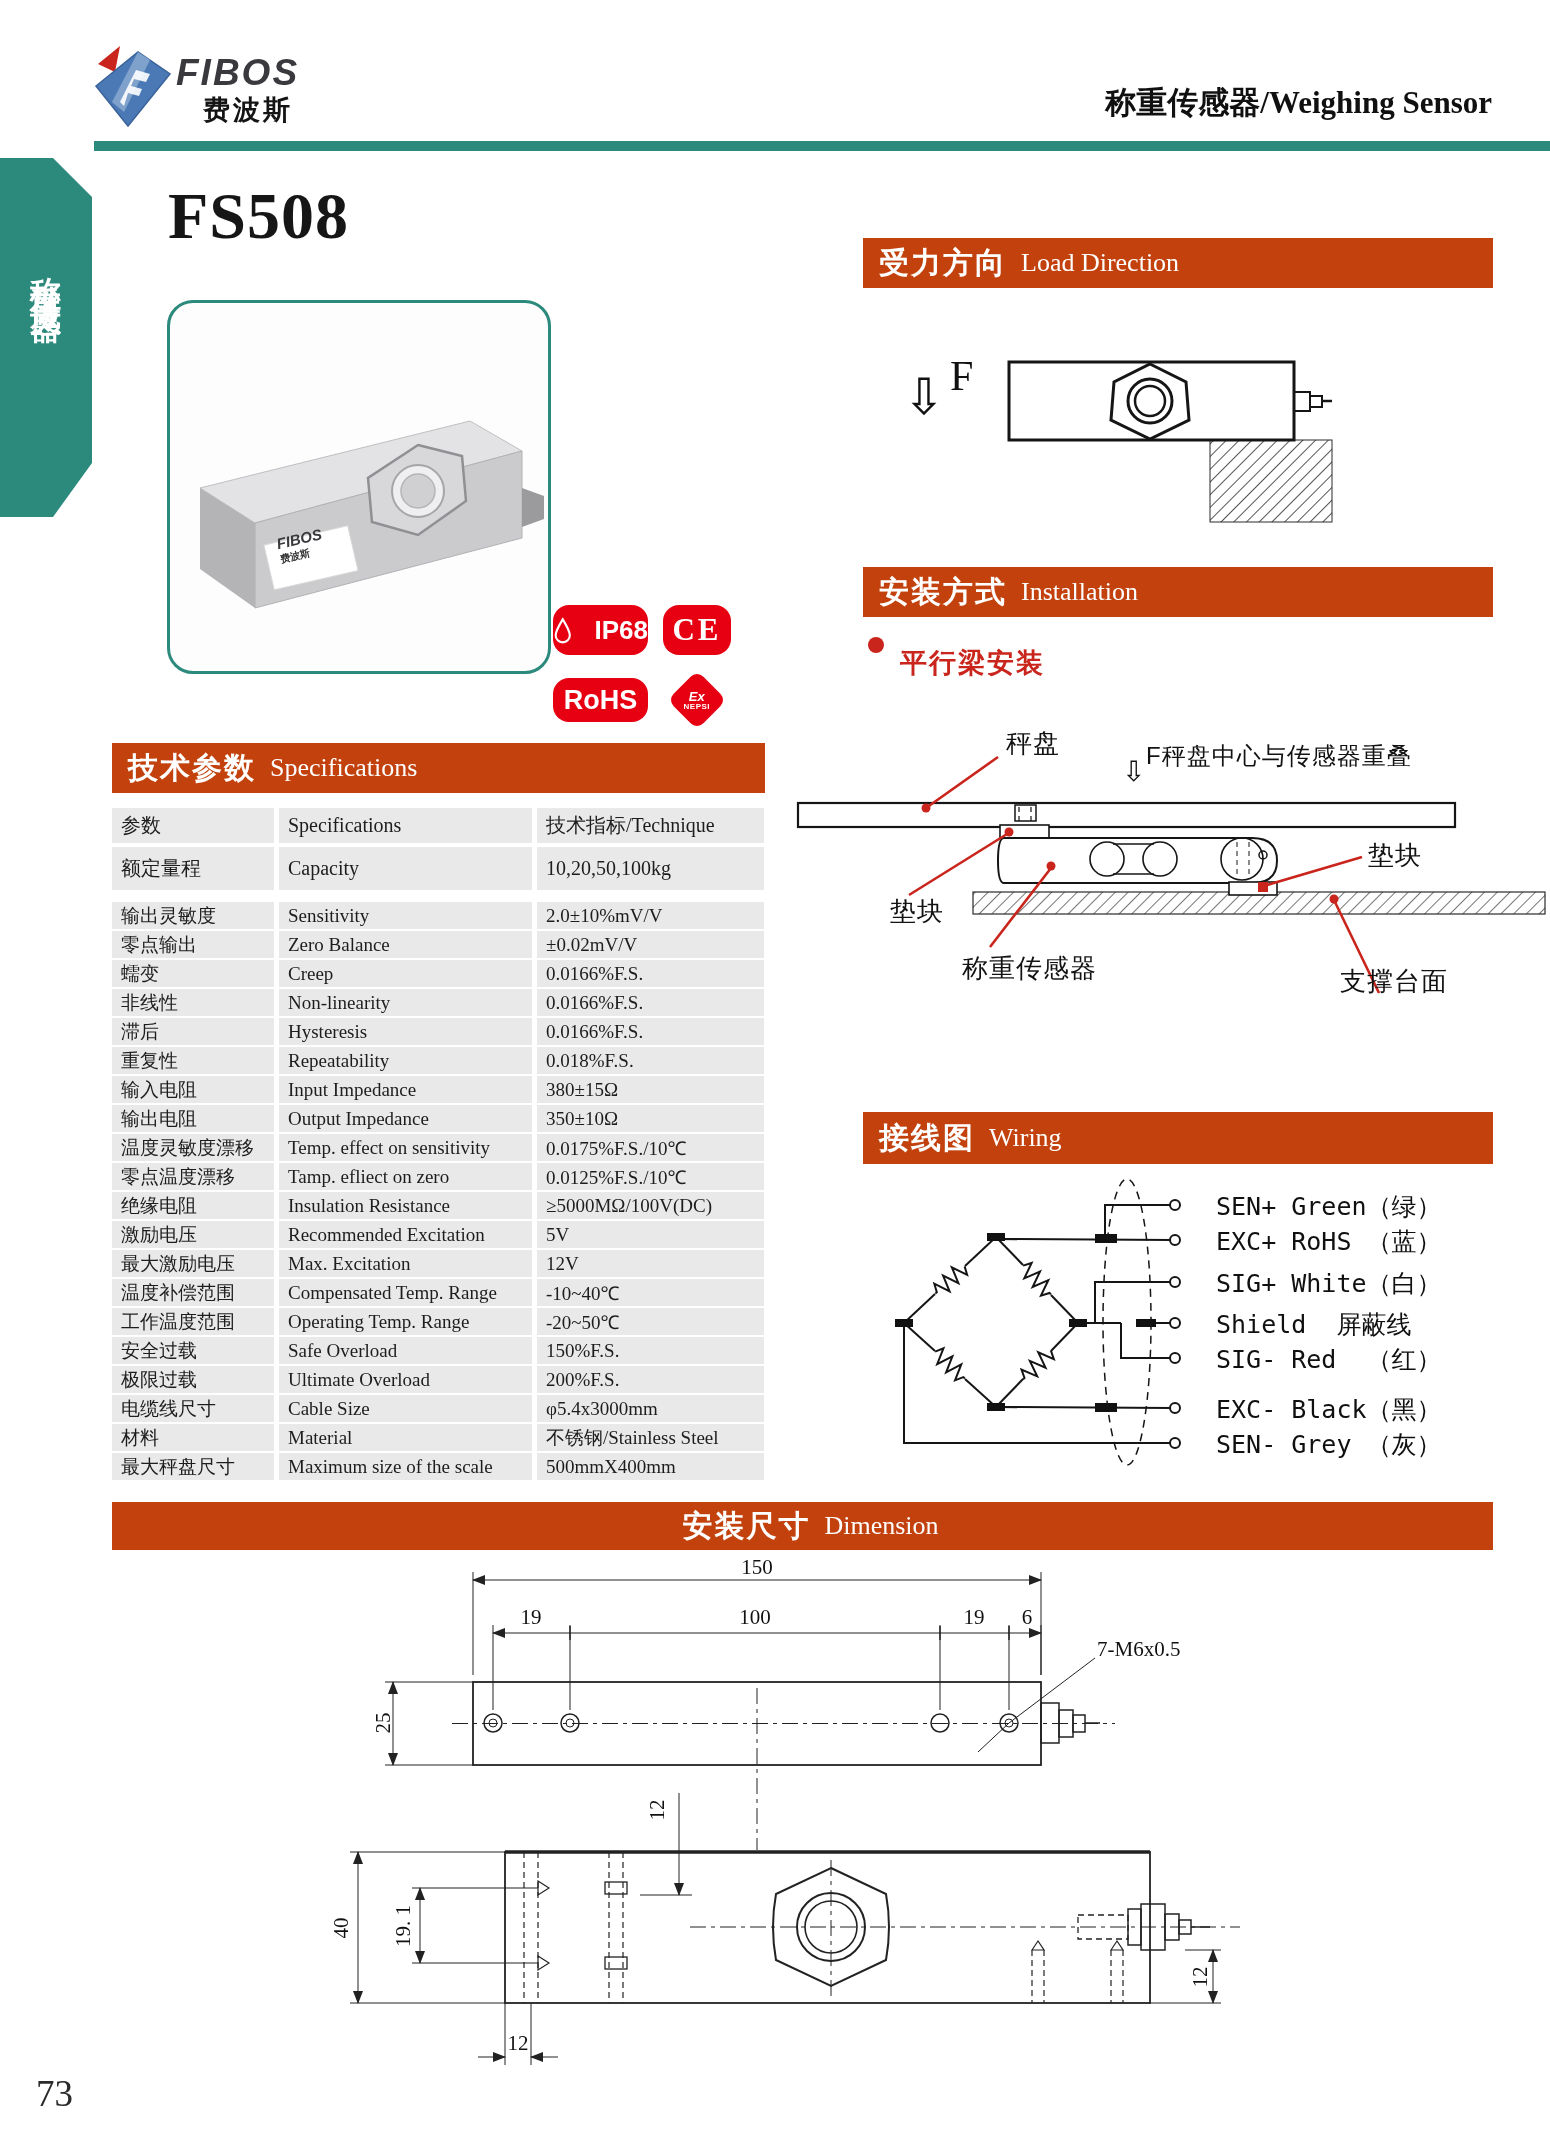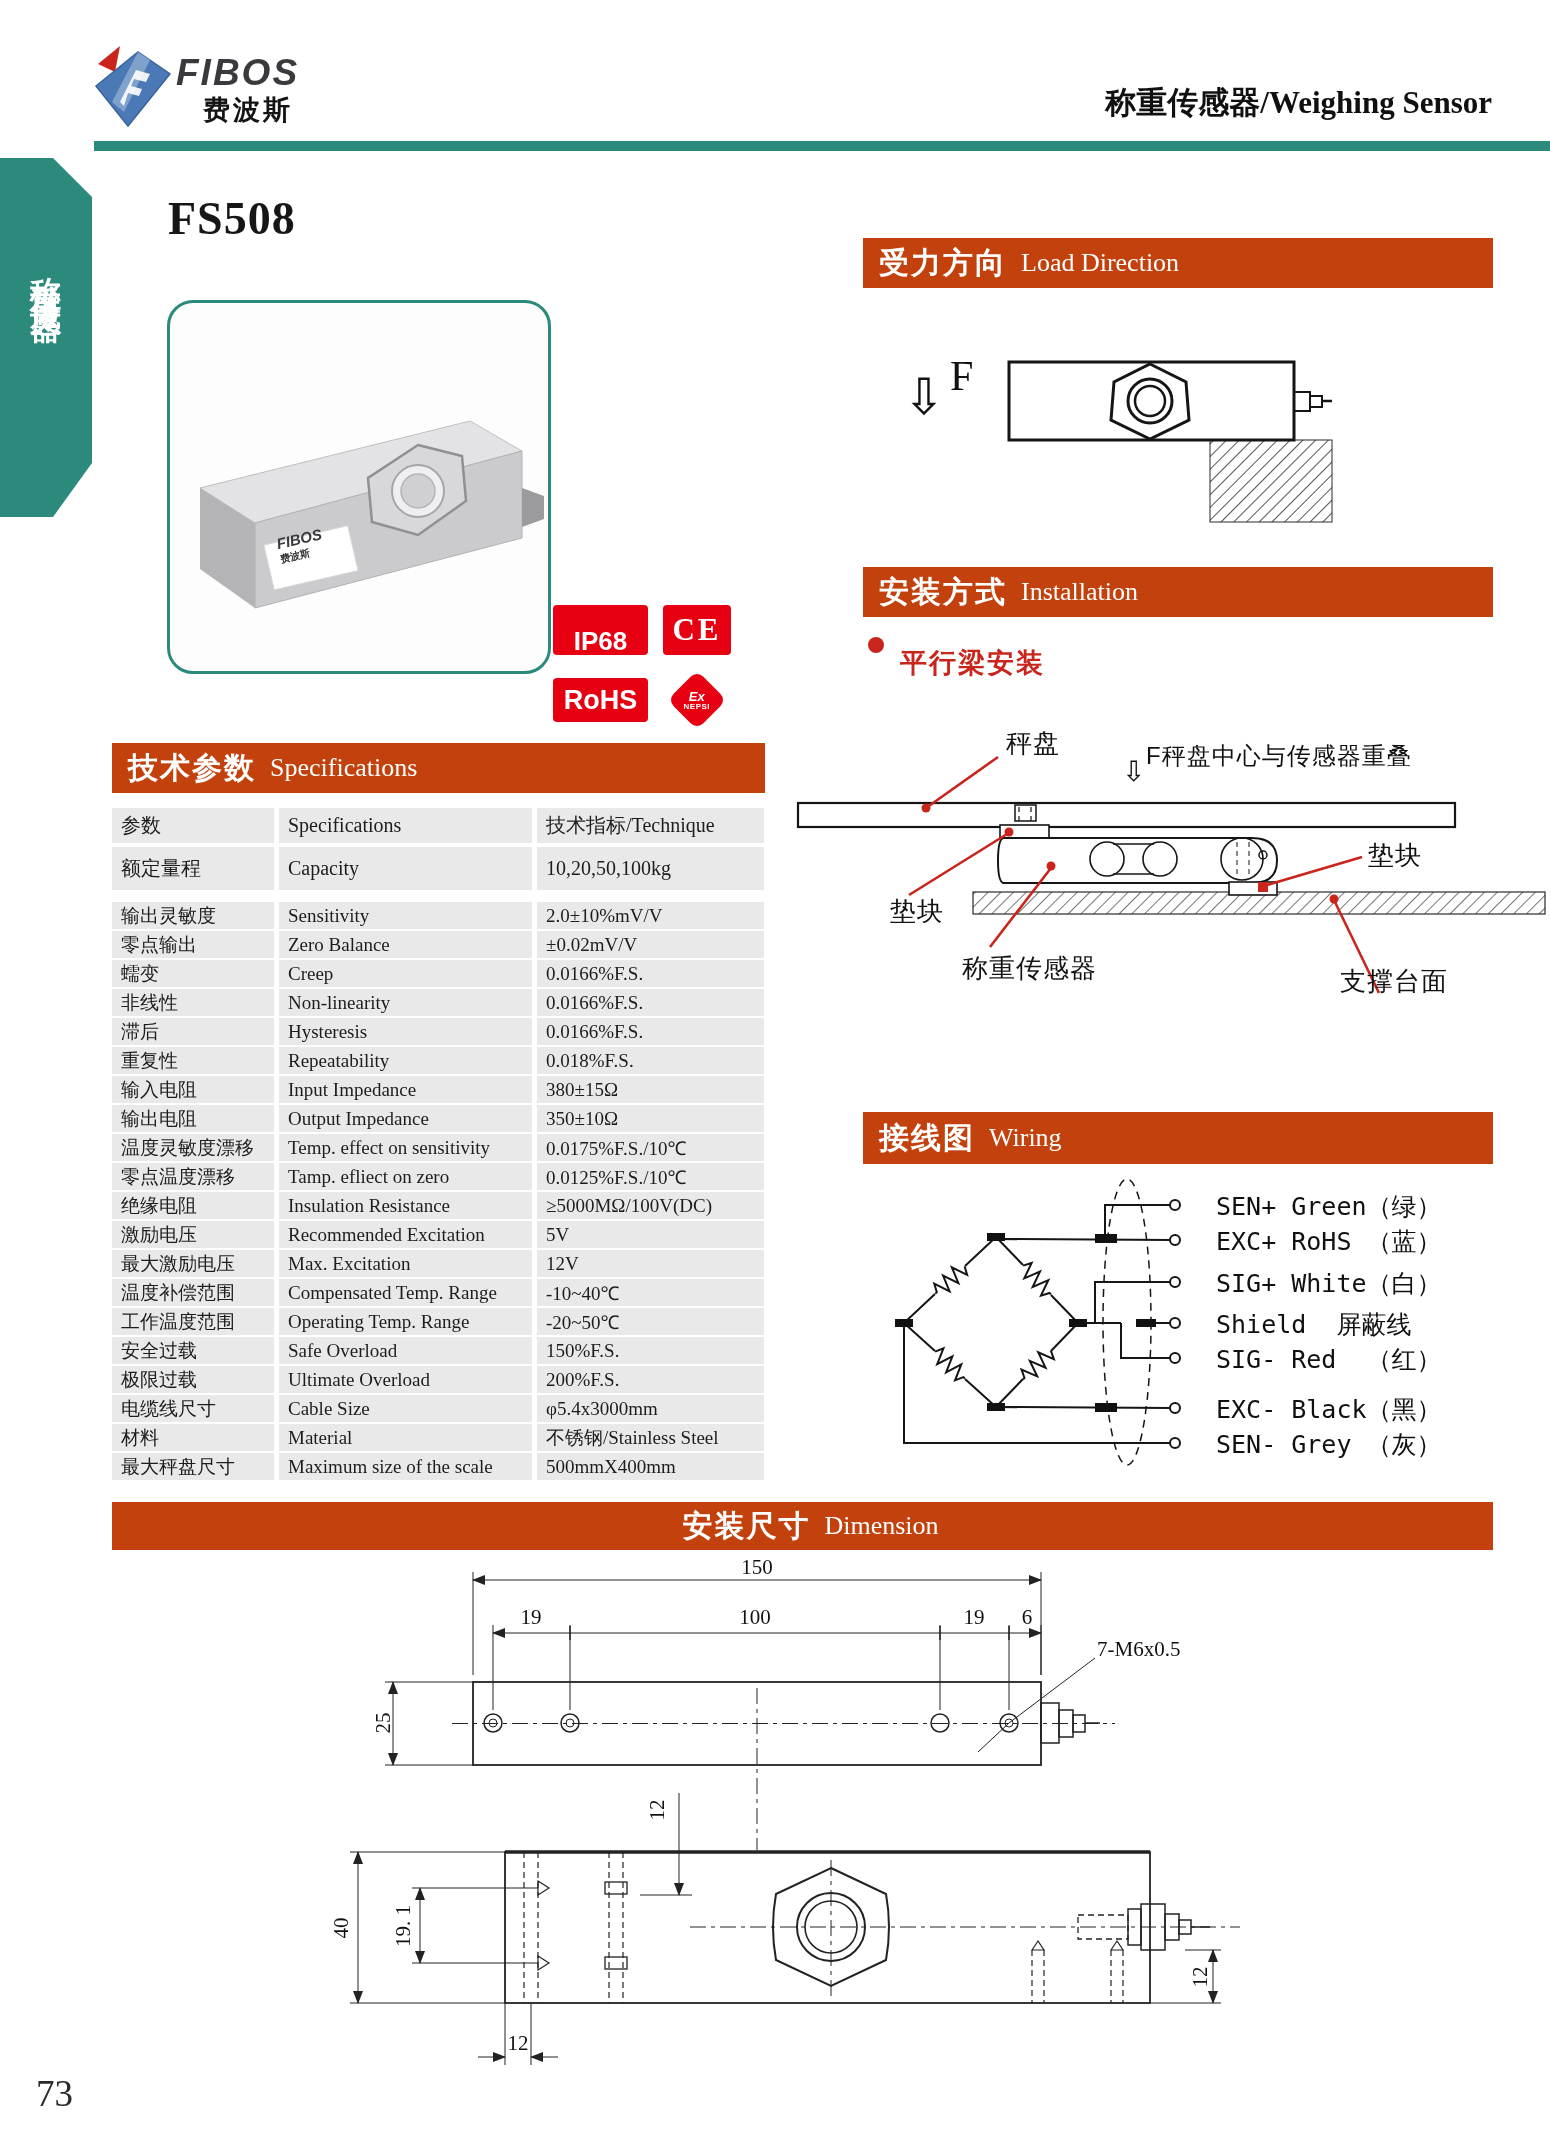--- a/index.html
+++ b/index.html
@@ -12,27 +12,27 @@
               color:#3a3a3e;letter-spacing:2px;}
   .brand-cn{position:absolute;left:203px;top:92px;font-size:27px;font-weight:700;color:#141414;letter-spacing:3px;}
   .page-title{position:absolute;right:58px;top:82px;font-size:31px;font-weight:700;
               font-family:"Liberation Serif",serif;color:#101010;}
   .head-rule{position:absolute;left:94px;top:141px;width:1456px;height:10px;background:#2C8A7D;}
   
   .side-tab-text{position:absolute;left:26px;top:252px;width:40px;
       writing-mode:vertical-rl;text-orientation:upright;color:#ffffff;font-size:31px;font-weight:700;
       letter-spacing:9px;}
   
-  .model{position:absolute;left:168px;top:192px;font-size:46px;font-weight:700;
+  .model{position:absolute;left:168px;top:178px;font-size:66px;font-weight:700;
          font-family:"Liberation Serif",serif;color:#161616;letter-spacing:1px;}
   .photo-box{position:absolute;left:167px;top:300px;width:378px;height:368px;border:3px solid #2C8A7D;
              border-radius:26px;background:#fdfdfd;overflow:hidden;}
   
-  .badge{position:absolute;background:#E60012;border-radius:4px;color:#fff;display:flex;
-         align-items:center;justify-content:center;gap:22px;font-weight:700;flex-direction:column;}
+  .badge{position:absolute;background:#E60012;border-radius:16px;color:#fff;display:flex;
+         align-items:center;justify-content:center;gap:22px;font-weight:700;}
   .badge-ip68{left:553px;top:605px;width:95px;height:50px;font-size:26px;}
   .badge-ce{left:663px;top:605px;width:68px;height:50px;font-size:31px;letter-spacing:3px;font-family:"Liberation Serif",serif;}
   .badge-rohs{left:553px;top:678px;width:95px;height:44px;font-size:27px;}
   .badge-nepsi{left:663px;top:672px;width:68px;height:55px;background:transparent;}
   .nepsi-diamond{width:42px;height:42px;background:#E60012;border-radius:9px;transform:rotate(45deg);
          display:flex;align-items:center;justify-content:center;}
   .nepsi-inner{transform:rotate(-45deg);text-align:center;color:#fff;line-height:1;}
   .nepsi-inner .l1{font-size:13px;font-style:italic;font-weight:700;}
   .nepsi-inner .l2{font-size:8px;font-weight:700;letter-spacing:.5px;}
   

